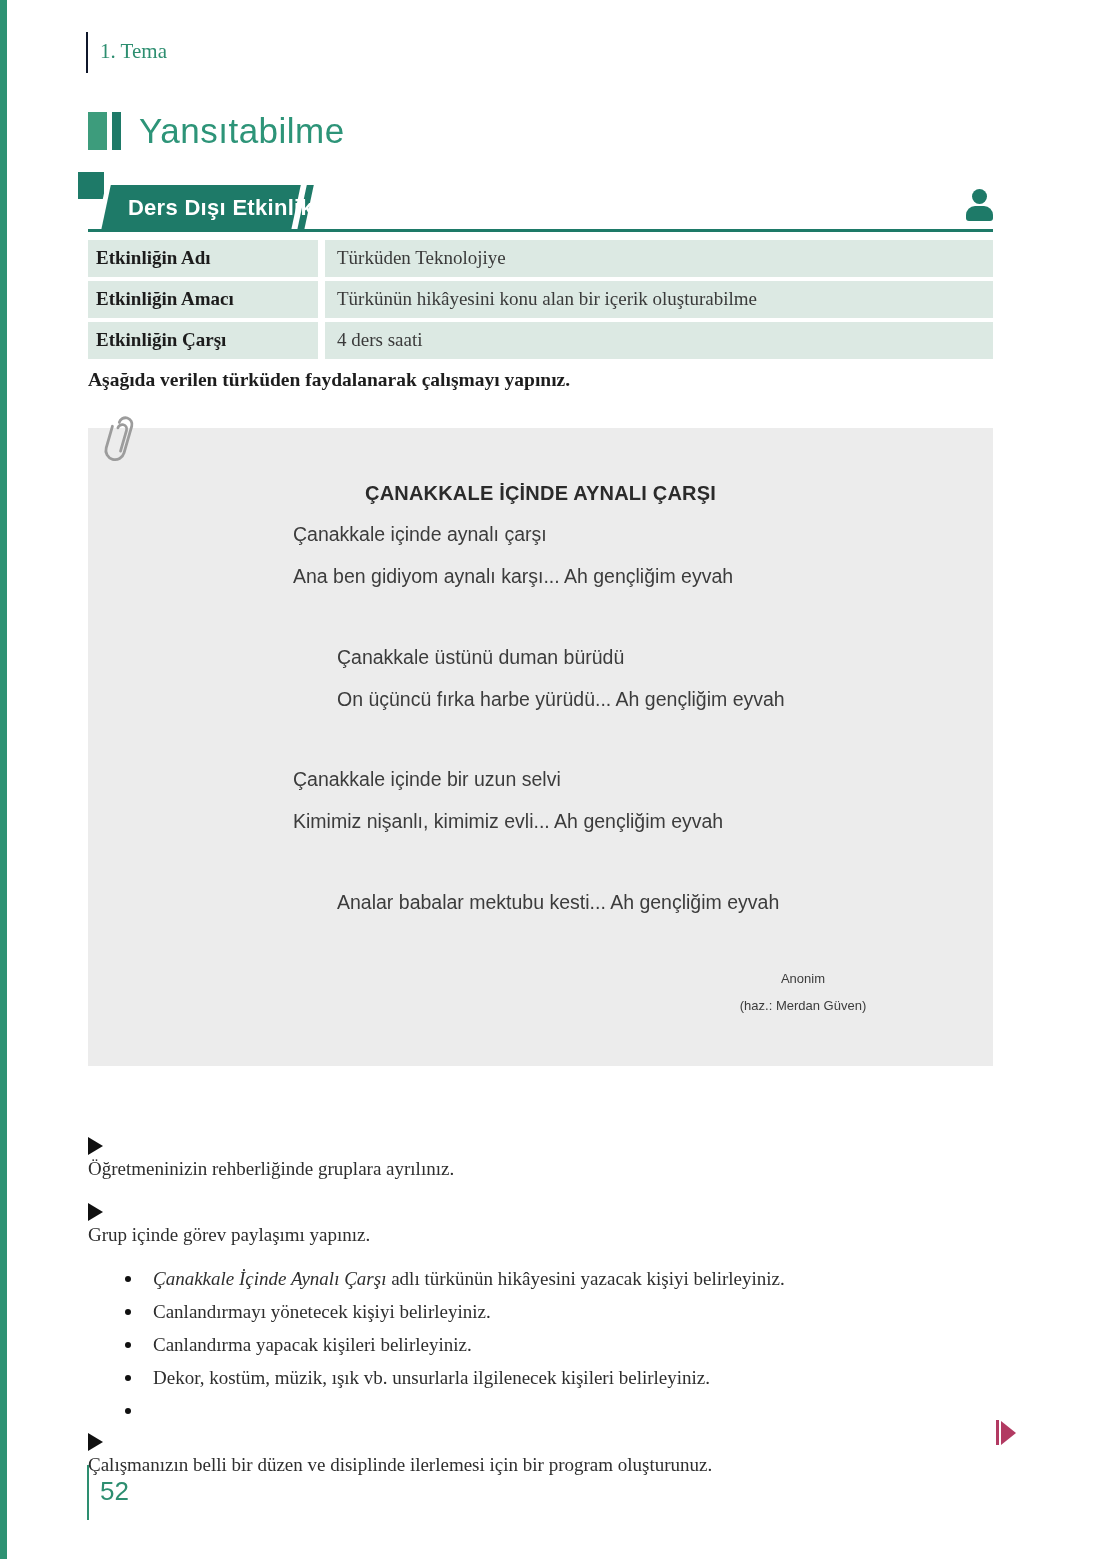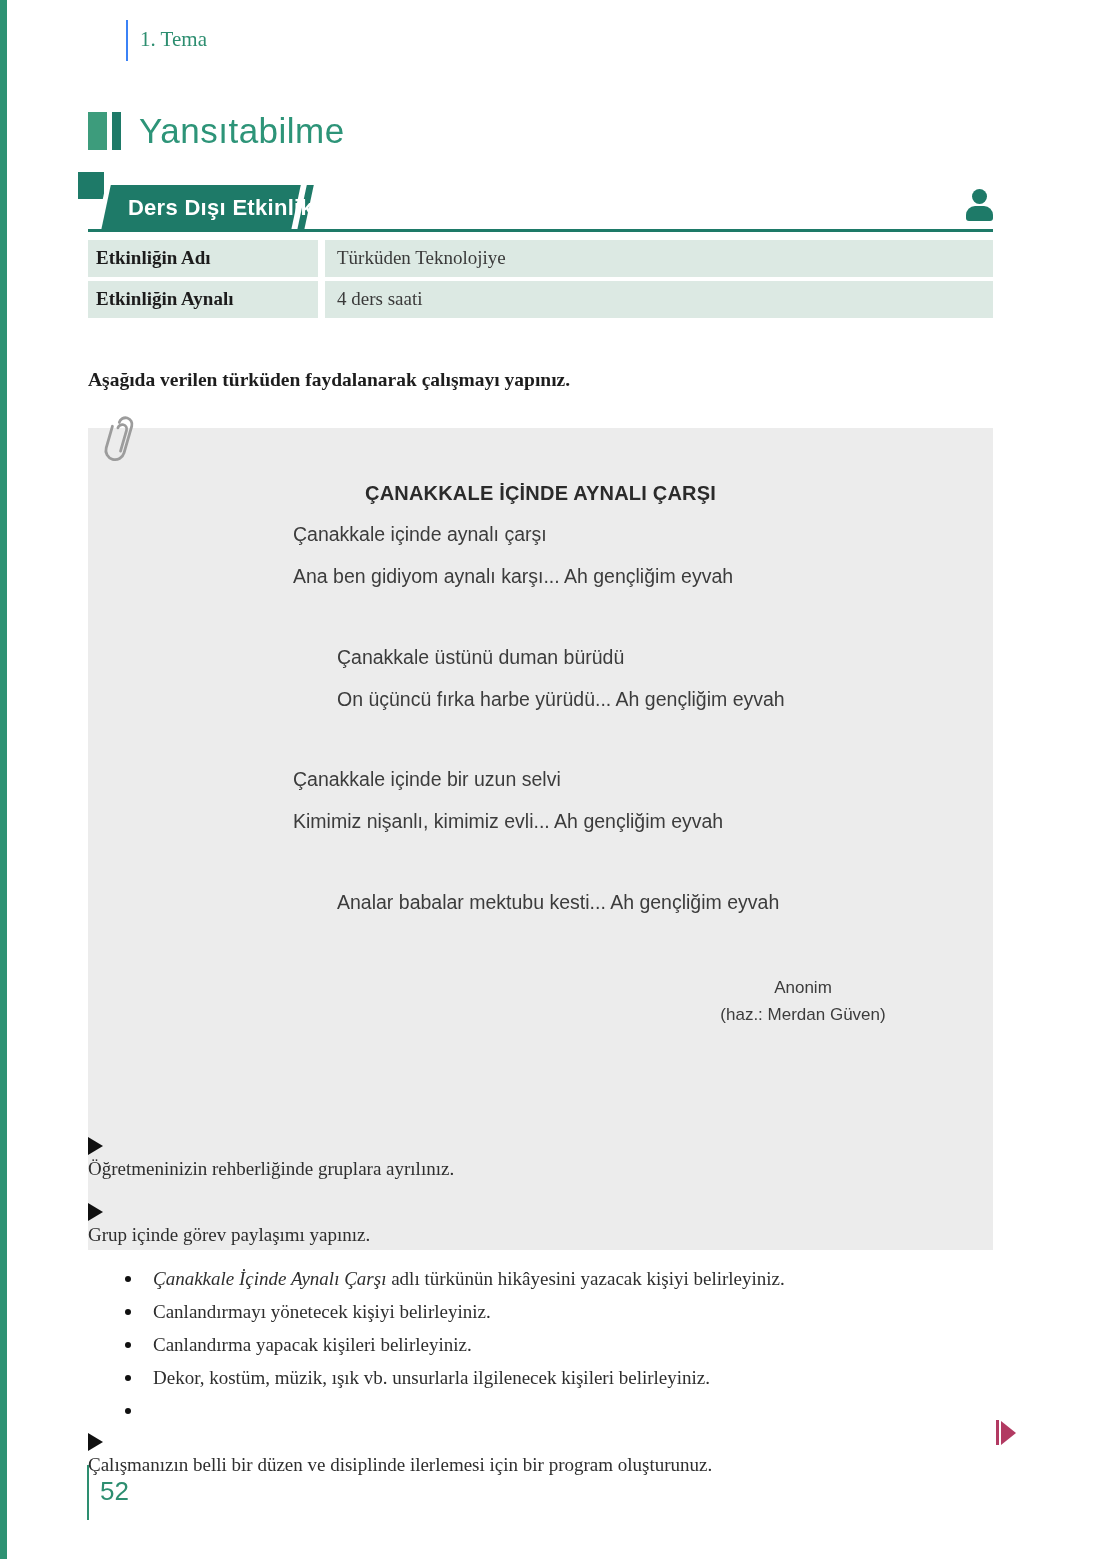--- a/index.html
+++ b/index.html
@@ -3,21 +3,21 @@
 <meta charset="utf-8">
 <style>
   html,body{margin:0;padding:0;background:#ffffff;}
   .page{position:relative;width:1105px;height:1559px;background:#ffffff;overflow:hidden;
         font-family:"Liberation Serif",serif;}
 
   
   .left-strip{position:absolute;left:0;top:0;width:7px;height:1559px;background:#2e9273;}
 
   
-  .tema-wrap{position:absolute;left:86px;top:20px;border-left:2px solid #3b82f6;padding:7px 0 9px 12px;margin-left:40px;}
+  .tema-wrap{position:absolute;left:86px;top:32px;border-left:2px solid #0f172a;padding:7px 0 9px 12px;}
   .tema-label{font-size:21px;color:#2d8e70;}
 
   
   .heading{position:absolute;left:88px;top:111px;display:flex;align-items:center;height:40px;}
   .bar{display:inline-block;height:38px;}
   .bar1{width:19px;background:#3d9c7c;margin-right:5px;}
   .bar2{width:9px;background:#1e7a68;margin-right:18px;}
   .heading-text{font-family:"Liberation Sans",sans-serif;font-size:35px;color:#2d9478;letter-spacing:.5px;}
 
   
@@ -40,32 +40,32 @@
   .t-row{display:flex;margin-bottom:4px;align-items:flex-end;}
   .t-label{width:230px;box-sizing:border-box;background:#dce9e3;padding:7px 8px 8px 8px;
            font-weight:bold;font-size:19px;color:#1c1c1c;white-space:nowrap;}
   .t-value{flex:1;box-sizing:border-box;background:#dce9e3;margin-left:7px;padding:7px 12px 8px 12px;
            font-size:19px;color:#3a3a3a;white-space:nowrap;}
 
   
   .instruction{position:absolute;left:88px;top:369px;font-weight:bold;font-size:19.5px;color:#1d1d1d;white-space:nowrap;}
 
   
-  .poem-box{position:absolute;left:88px;top:428px;width:905px;height:822px;background:#ececec;}
+  .poem-box{position:absolute;left:88px;top:428px;width:905px;height:638px;background:#ececec;}
   .paperclip{position:absolute;left:16px;top:-16px;transform:rotate(16deg);}
   .poem-title{position:absolute;left:0;right:0;top:54px;text-align:center;
               font-family:"Liberation Sans",sans-serif;font-weight:bold;font-size:20px;color:#2b2b2b;letter-spacing:.2px;}
   .stanza{position:absolute;font-family:"Liberation Sans",sans-serif;font-size:19.5px;color:#3c3c3c;}
   .stanza .pline{margin-bottom:19px;white-space:nowrap;}
   .s1{left:205px;top:95px;}
   .s2{left:249px;top:218px;}
   .s3{left:205px;top:340px;}
   .s4{left:249px;top:463px;}
   .attribution{position:absolute;left:520px;top:537px;width:390px;text-align:center;
-               font-family:"Liberation Sans",sans-serif;font-size:17px;color:#3c3c3c;line-height:27px;margin-top:9px;}
+               font-family:"Liberation Sans",sans-serif;font-size:13px;color:#3c3c3c;line-height:27px;}
 
   
   .tasks{position:absolute;left:88px;top:1133px;width:990px;font-size:19px;color:#2e2e2e;}
   .task{display:flex;align-items:flex-start;margin-bottom:17px;flex-direction:column;}
   .tri{width:0;height:0;border-left:15px solid #101010;border-top:9px solid transparent;
        border-bottom:9px solid transparent;margin:4px 20px 0 0;flex:none;}
   .task-text{line-height:27px;white-space:nowrap;}
   .subtasks{margin:15px 0 15px 37px;}
   .sub{display:flex;align-items:flex-start;margin-bottom:6px;text-align:right;}
   .dot{width:6px;height:6px;border-radius:50%;background:#101010;margin:11px 22px 0 0;flex:none;}
@@ -107,21 +107,25 @@
     <span class="head"></span>
     <span class="body"></span>
   </div>
 
   <div class="activity-table">
     <div class="t-row">
       <div class="t-label">Etkinliğin Adı</div>
       <div class="t-value">Türküden Teknolojiye</div>
     </div>
     <div class="t-row">
-      <div class="t-label">Etkinliğin Aynalı</div>
+      <div class="t-label">Etkinliğin Amacı</div>
+      <div class="t-value">Türkünün hikâyesini konu alan bir içerik oluşturabilme</div>
+    </div>
+    <div class="t-row">
+      <div class="t-label">Etkinliğin Çarşı</div>
       <div class="t-value">4 ders saati</div>
     </div>
   </div>
 
   <div class="instruction">Aşağıda verilen türküden faydalanarak çalışmayı yapınız.</div>
 
   <div class="poem-box">
     <svg class="paperclip" width="34" height="56" viewBox="0 0 22 36">
       <path d="M6.8 7.4 a4.2 4.2 0 0 1 8.4 0 V25.5 a6 6 0 0 1 -12 0 V11" fill="none" stroke="#9c9c9c" stroke-width="1.8" stroke-linecap="round"></path>
       <path d="M6.9 11 a2.9 2.9 0 0 1 5.8 0 V25" fill="none" stroke="#9c9c9c" stroke-width="1.8" stroke-linecap="round"></path>

